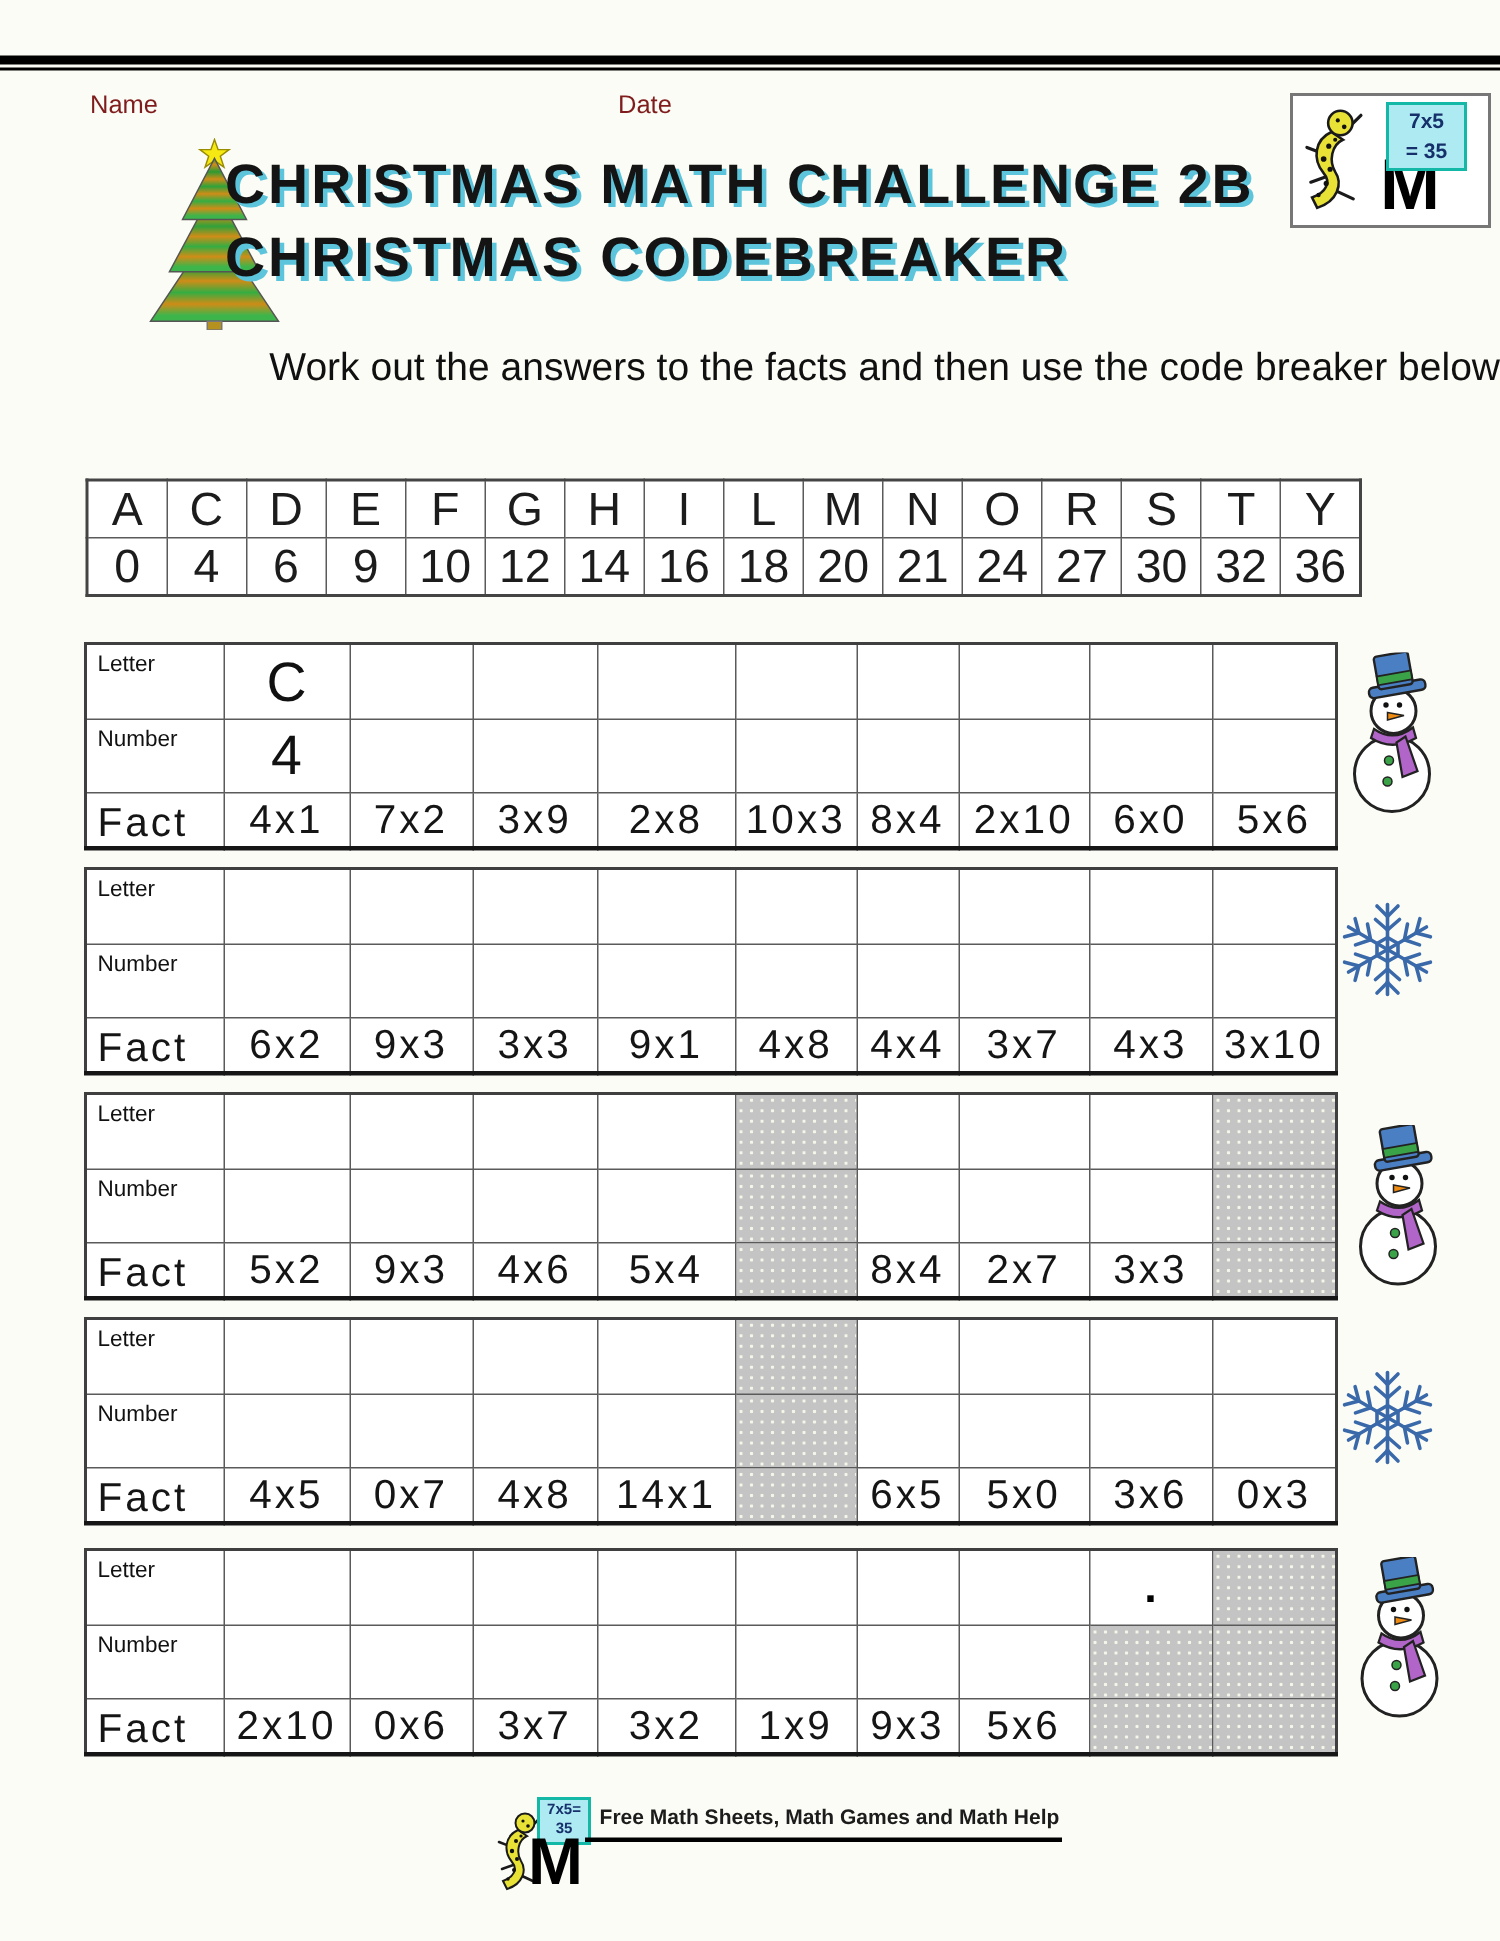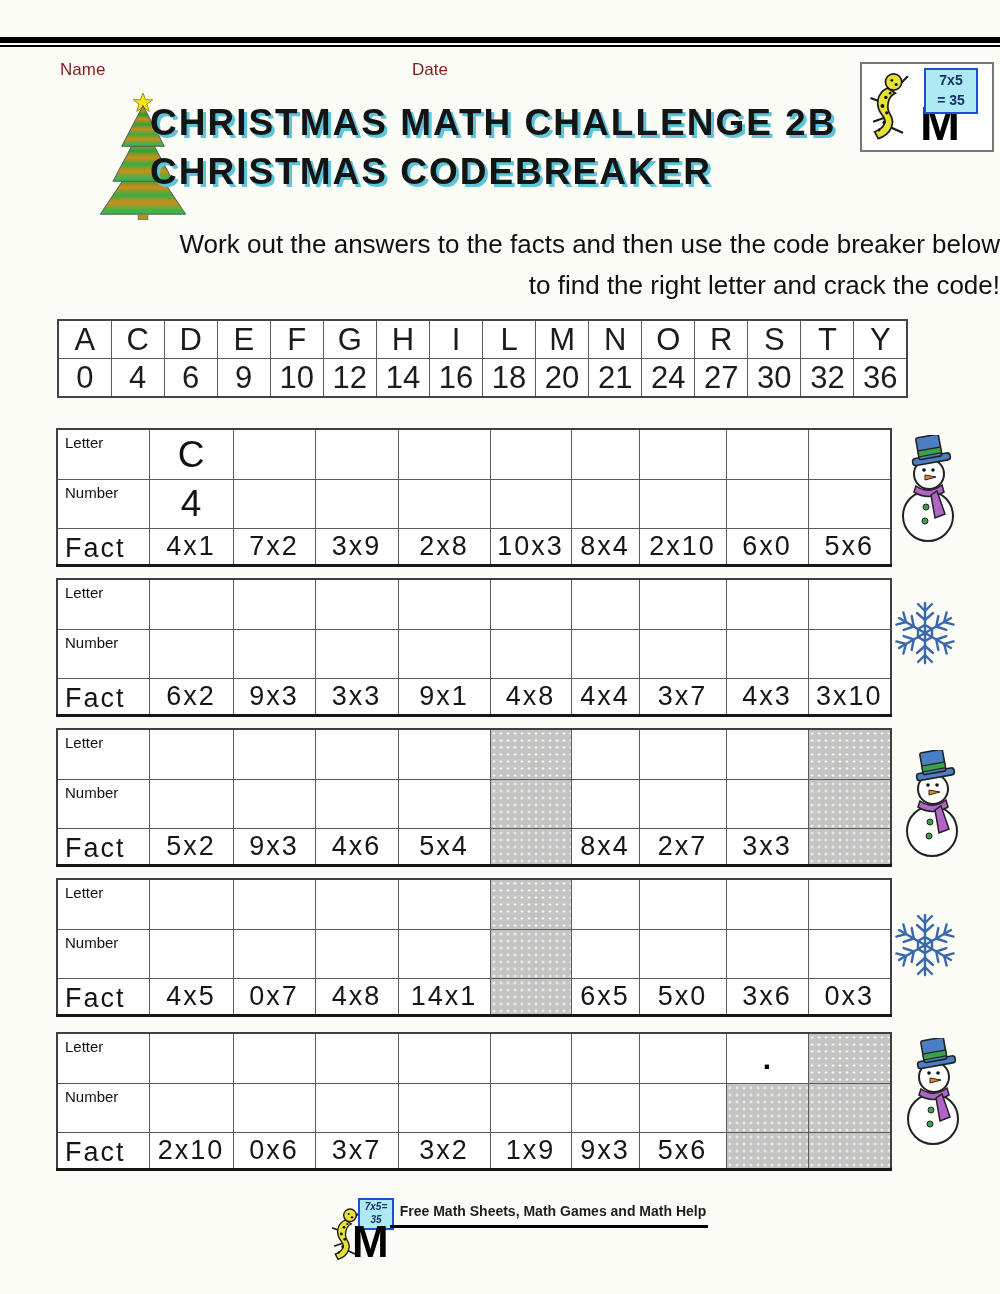--- a/index.html
+++ b/index.html
@@ -9,21 +9,21 @@
   
   .toprule{position:absolute;left:0;top:37px;width:1000px;height:6px;background:#000;}
   .toprule2{position:absolute;left:0;top:45px;width:1000px;height:2px;background:#000;}
 
   .namedate{position:absolute;top:60px;font-size:17px;color:#7f1d1d;}
   #name-label{left:60px;} #date-label{left:412px;}
 
   
   .logobox{position:absolute;left:860px;top:62px;width:130px;height:86px;background:#fff;
            border:2px solid #777;}
-  .board{position:absolute;background:#aeeaf2;border:2px solid #1d4ed8;
+  .board{position:absolute;background:#aeeaf2;border:2px solid #14b8a6;
          font-weight:bold;color:#16306b;text-align:center;}
   .logobox .board{left:62px;top:4px;width:50px;height:42px;font-size:14px;line-height:20px;}
   .bigM{position:absolute;font-weight:bold;color:#000;line-height:0.9;}
   .logobox .bigM{left:58px;top:38px;font-size:48px;}
   .logobox svg{position:absolute;left:2px;top:6px;}
 
   .title{position:absolute;left:150px;width:700px;font-weight:bold;
          font-size:37px;letter-spacing:2px;color:#141414;
          text-shadow:3px 3px 0 #5cc5db;}
   #title1{top:102px;} #title2{top:151px;}
@@ -49,21 +49,21 @@
   td.gray{background-color:#c4c4c4;
           background-image:radial-gradient(rgba(255,255,240,0.85) 1px,transparent 1.3px);
           background-size:7px 7px;}
 
   
   .deco{position:absolute;}
 
   
   .footer{position:absolute;left:328px;top:1198px;width:420px;height:72px;}
   .footer svg.sal{position:absolute;left:0;top:8px;}
-  .footer .board{left:30px;top:0;width:32px;height:28px;font-size:10px;line-height:13px;font-style:italic;}
+  .footer .board{left:30px;top:0;width:32px;height:28px;font-size:10px;line-height:13px;}
   .footer .bigM{left:24px;top:24px;font-size:44px;}
   .footer .tagline{position:absolute;left:70px;top:5px;width:310px;text-align:center;
                    font-size:14px;font-weight:bold;color:#1c1c1c;}
   .footer .rule{position:absolute;left:62px;top:27px;width:318px;height:3px;background:#000;}
   .footer .site{position:absolute;left:62px;top:31px;width:330px;font-size:27px;font-weight:bold;
                 letter-spacing:1px;color:#fff;-webkit-text-stroke:1.6px #000;
                 text-shadow:1px 1px 0 #000;}
 </style>
 </head>
 <body>
@@ -192,21 +192,20 @@
   <polygon points="46,34 77,92 15,92" fill="url(#tg)" stroke="#555" stroke-width="1"></polygon>
   <polygon points="46,14 68,56 24,56" fill="url(#tg)" stroke="#555" stroke-width="1"></polygon>
   <rect x="41" y="126" width="10" height="6" fill="#b5921f" stroke="#777" stroke-width="1"></rect>
 </svg>
 
 <div id="title1" class="title">CHRISTMAS MATH CHALLENGE 2B</div>
 <div id="title2" class="title">CHRISTMAS CODEBREAKER</div>
 
 <div class="instructions">
   <div>Work out the answers to the facts and then use the code breaker below</div>
-  <div>to find the right letter and crack the code!</div>
 </div>
 
 <table class="codetab">
   <tbody>
       <tr>
     <td>A</td>
     <td>C</td>
     <td>D</td>
     <td>E</td>
     <td>F</td>

